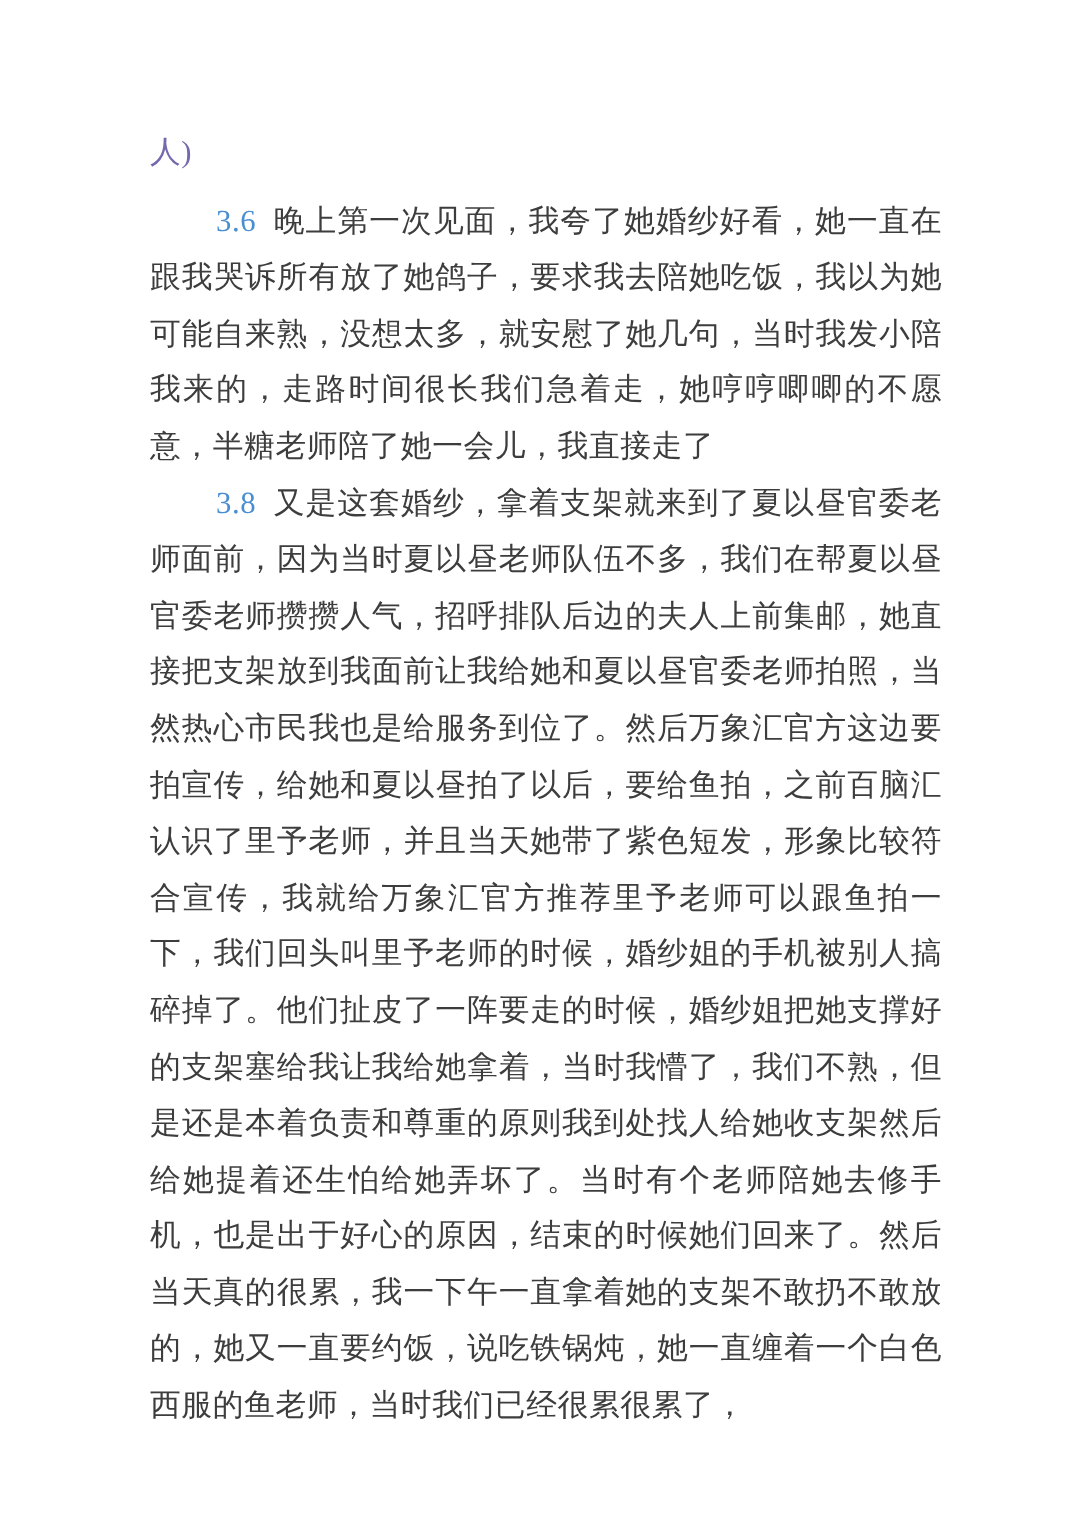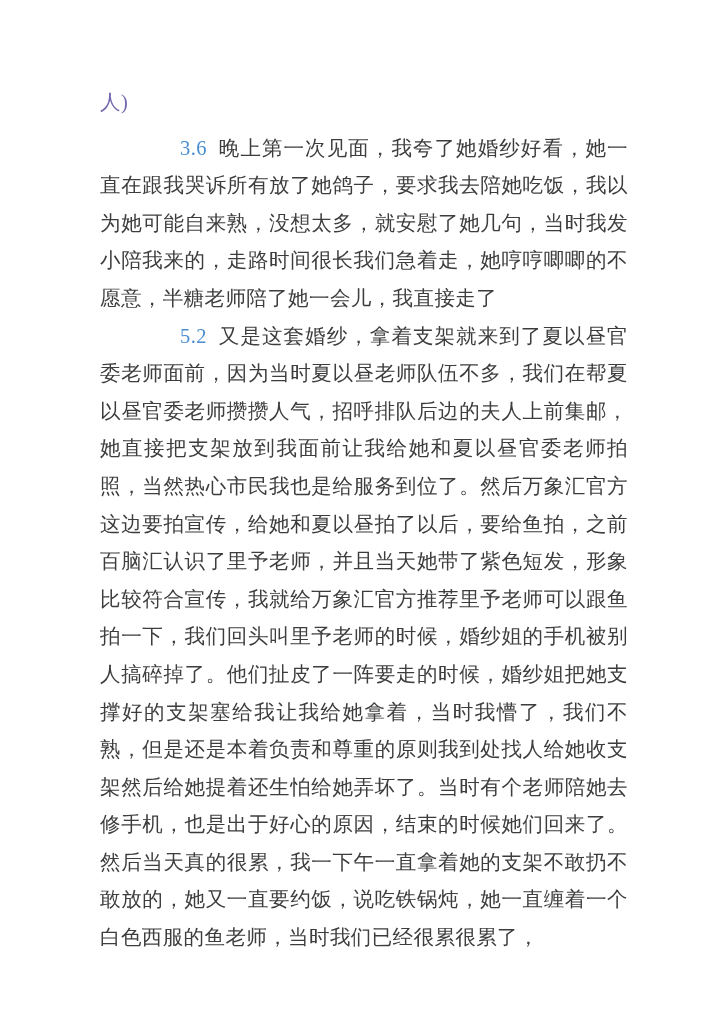--- a/index.html
+++ b/index.html
@@ -33,35 +33,34 @@
     color: var(--fragment-color, #7468ae);
     margin-bottom: 8px;
     text-align: left;
   }
   p.entry {
     text-indent: 2.15em;
   }
   .entry .date {
     color: var(--date-color, #4a8ed2);
     margin-right: 0.28em;
-    margin-left: 36px;
   }
 </style>
 </head>
 <body>
 
 <main class="doc">
 
   <p class="fragment">
     <span>人)</span>
   </p>
 
   <p class="entry">
     <span class="date">3.6</span>
     <span class="entry-text">晚上第一次见面，我夸了她婚纱好看，她一直在跟我哭诉所有放了她鸽子，要求我去陪她吃饭，我以为她可能自来熟，没想太多，就安慰了她几句，当时我发小陪我来的，走路时间很长我们急着走，她哼哼唧唧的不愿意，半糖老师陪了她一会儿，我直接走了</span>
   </p>
 
   <p class="entry">
-    <span class="date">5.2</span>
+    <span class="date">3.8</span>
     <span class="entry-text">又是这套婚纱，拿着支架就来到了夏以昼官委老师面前，因为当时夏以昼老师队伍不多，我们在帮夏以昼官委老师攒攒人气，招呼排队后边的夫人上前集邮，她直接把支架放到我面前让我给她和夏以昼官委老师拍照，当然热心市民我也是给服务到位了。然后万象汇官方这边要拍宣传，给她和夏以昼拍了以后，要给鱼拍，之前百脑汇认识了里予老师，并且当天她带了紫色短发，形象比较符合宣传，我就给万象汇官方推荐里予老师可以跟鱼拍一下，我们回头叫里予老师的时候，婚纱姐的手机被别人搞碎掉了。他们扯皮了一阵要走的时候，婚纱姐把她支撑好的支架塞给我让我给她拿着，当时我懵了，我们不熟，但是还是本着负责和尊重的原则我到处找人给她收支架然后给她提着还生怕给她弄坏了。当时有个老师陪她去修手机，也是出于好心的原因，结束的时候她们回来了。然后当天真的很累，我一下午一直拿着她的支架不敢扔不敢放的，她又一直要约饭，说吃铁锅炖，她一直缠着一个白色西服的鱼老师，当时我们已经很累很累了，</span>
   </p>
 
 </main>
 
 </body></html>

